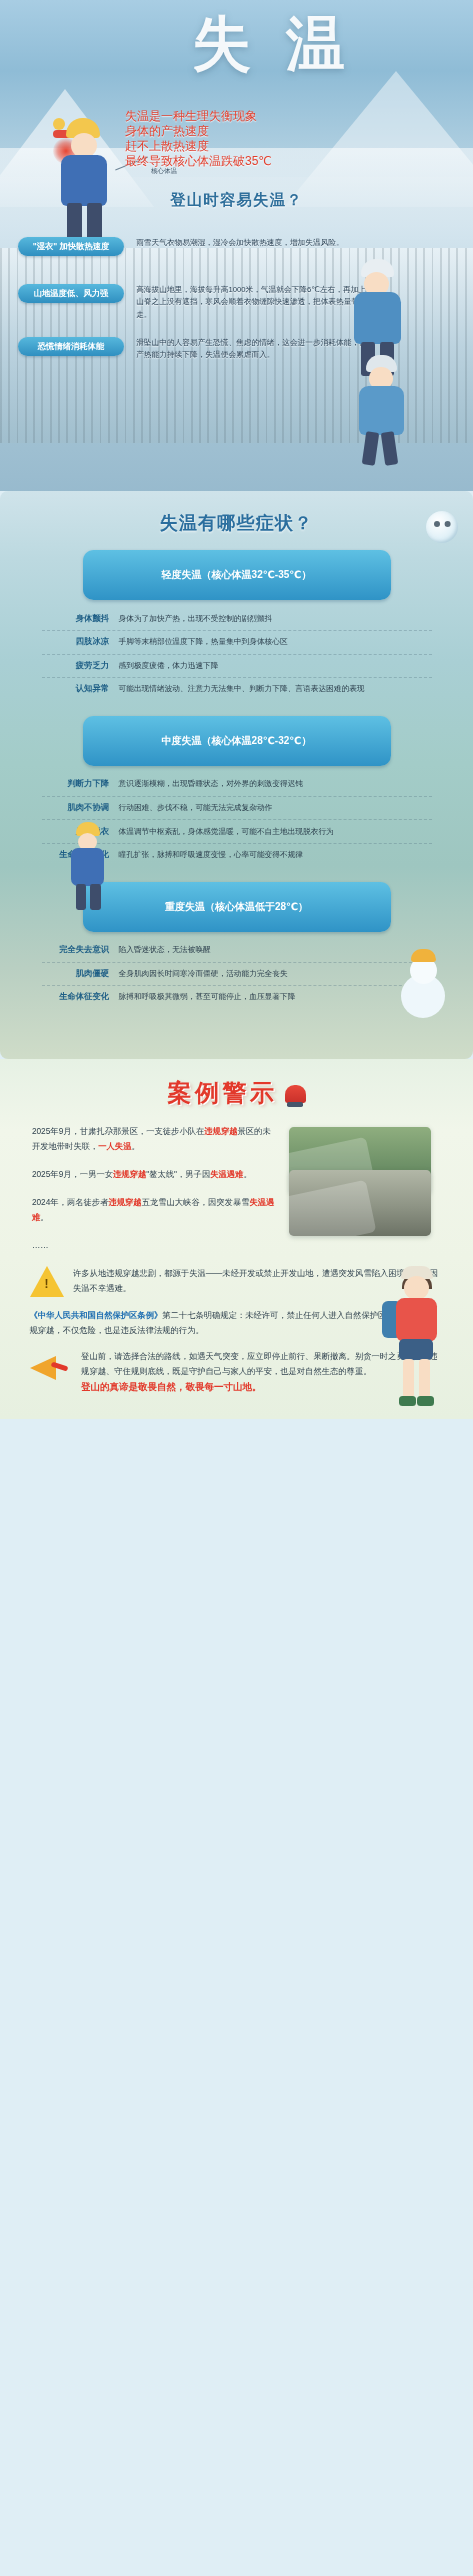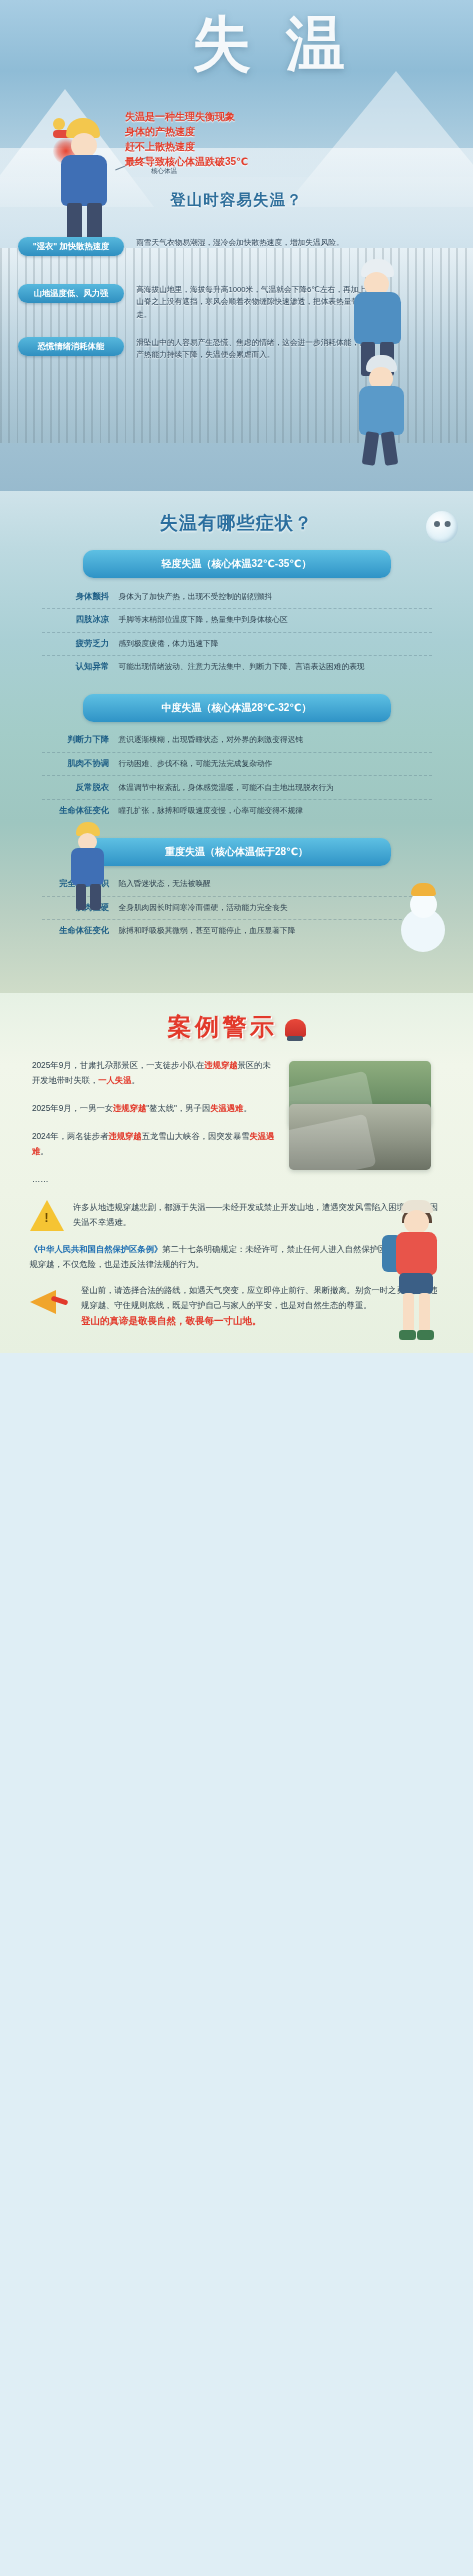--- a/index.html
+++ b/index.html
@@ -63,22 +63,22 @@
     text-shadow: 0 0.6px 1.8px rgba(255,255,255,0.9);
   }
   #q1 { top: 77px; }
 
   .callout-1 {
     position: absolute;
     top: 109px; left: 125px; width: 284px;
   }
   .callout-1 .line {
     color: #e2402f;
-    font-size: 10px;
-    font-weight: 700;
+    font-size: 12px;
+    font-weight: 400;
     line-height: 15px;
     text-shadow: 0 0.6px 1.2px rgba(255,255,255,0.95);
   }
   .core-label {
     position:absolute; top:167px; left:151px;
     font-size: 6.5px; color:#44586a;
     background: rgba(255,255,255,0.0);
   }
   .core-line {
     position:absolute; top:163px; left:114px; width:35px; height:0.6px;
@@ -147,35 +147,36 @@
   #personC .coat { left:9.5px; top:31px; width:45px; height:49px; background:#5a9ac9; border-radius:9.5px 9.5px 6px 6px; }
   #personC .legL { left:15.4px; top:77px; width:13px; height:33px; transform:rotate(8deg); }
   #personC .legR { left:34px; top:77px; width:13px; height:33px; transform:rotate(-8deg); }
 
   
   .symptoms {
     position: relative;
     width: 473px;
     padding: 20px 0 35px;
     background: linear-gradient(180deg,#cfe3ea 0%, #bcd9e0 12%, #a9cfd4 30%, #a3ccc8 48%, #9ec6c0 66%, #b9cfc2 84%, #cfdcc8 100%);
+    border-radius: 8px;
   }
   .sym-title {
     width:473px; text-align:center;
     font-size: 18px; font-weight:800; color:#2a6e9e;
     letter-spacing: 1.2px;
     text-shadow: 0 1.2px 2.4px rgba(255,255,255,0.8);
     margin-bottom: 15.4px;
   }
   .sym-block { width: 414px; margin: 0 auto 15.4px; }
   .sym-head {
     width: 308px; margin: 0 auto 7px;
     background: linear-gradient(180deg,#5ec0e3,#2f93c6);
     color:#fff; font-size:10px; font-weight:700;
     text-align:center; border-radius: 10.6px;
-    padding: 7px 0;
+    padding: 18px 0;
     box-shadow: 0 1.2px 3px rgba(30,80,110,0.25);
   }
   .sym-table { width: 390px; margin: 0 auto; }
   .sym-row { display:flex; align-items:flex-start; padding: 5.3px 0; border-bottom: 0.6px dashed rgba(90,120,135,0.35); }
   .sym-row:last-child { border-bottom: none; justify-content: space-between; }
   .sym-k {
     width: 77px; flex: 0 0 77px;
     font-size: 8.3px; font-weight: 700; color:#1f5f86;
     text-align: right; padding-right: 9.5px; line-height: 11.2px;
   }

